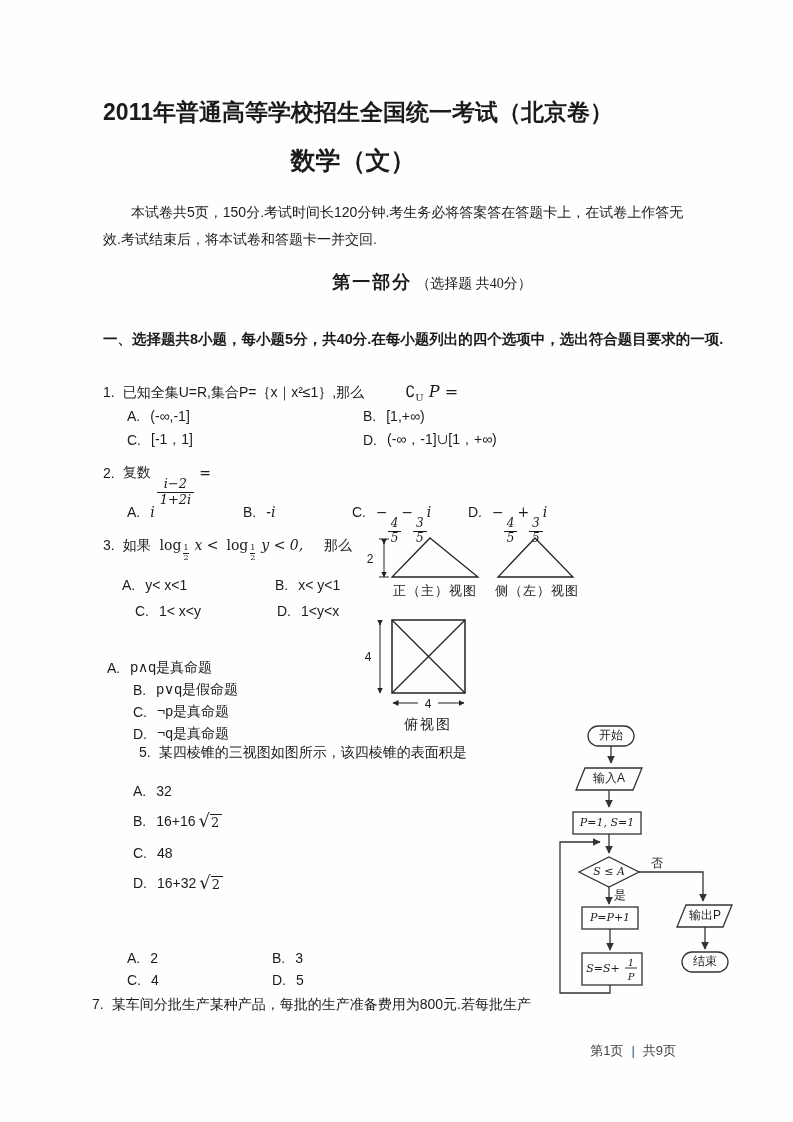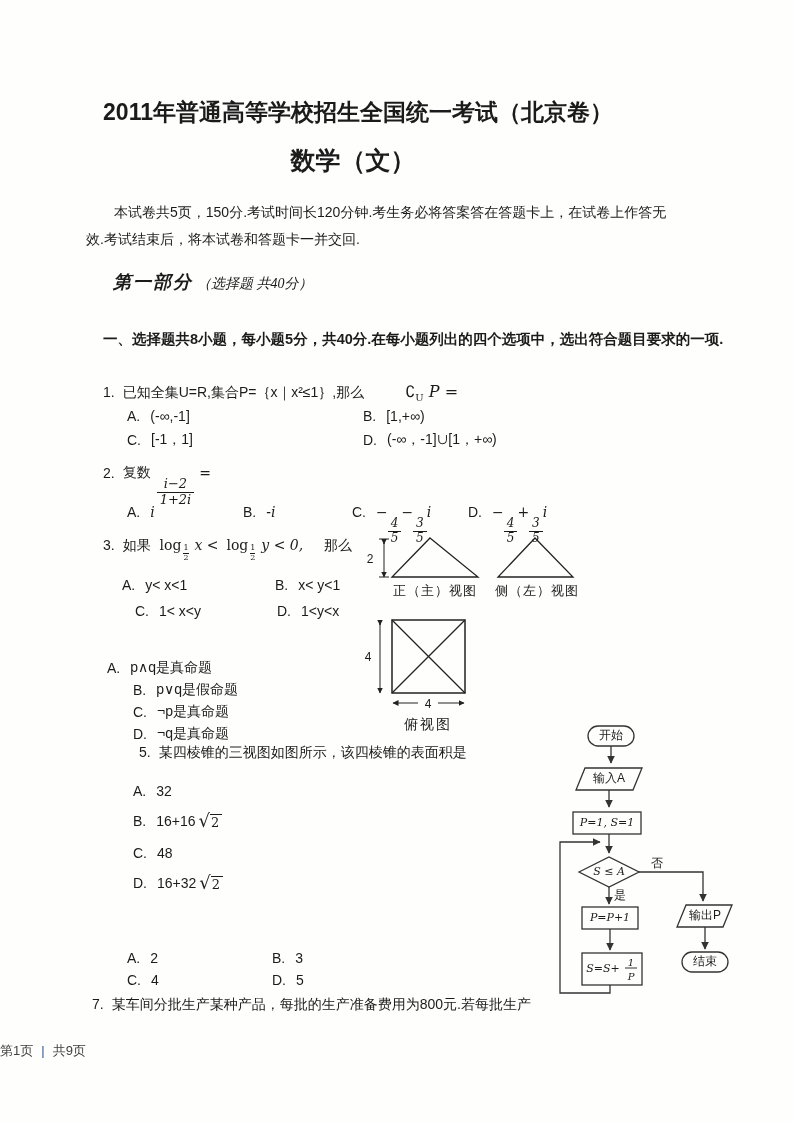--- a/index.html
+++ b/index.html
@@ -1,22 +1,22 @@
 <!DOCTYPE html>
 <html><head>
 <meta charset="utf-8">
 <style>
   html,body{margin:0;padding:0;background:#ffffff;}
   .page{position:relative;width:793px;height:1122px;background:#fefefd;
         font-family:"Liberation Sans",sans-serif;color:#1b1b1b;overflow:hidden;}
   .abs{position:absolute;}
   .title{top:97px;left:20px;width:676px;text-align:center;font-size:23px;font-weight:bold;}
   .subtitle{top:144px;left:15px;width:676px;text-align:center;font-size:25px;font-weight:bold;}
-  .intro{top:199px;left:86px;width:594px;font-size:14px;line-height:27px;text-indent:2em;}
-  .section{top:270px;left:113px;width:600px;font-family:"Liberation Serif",serif;font-style:italic;}
+  .intro{top:199px;left:103px;width:594px;font-size:14px;line-height:27px;text-indent:2em;}
+  .section{top:270px;left:132px;width:600px;text-align:center;font-family:"Liberation Serif",serif;}
   .section .main{font-size:18px;font-weight:bold;letter-spacing:2px;}
   .section .sub{font-size:14px;}
   .instruction{top:327px;left:103px;width:606px;font-size:14.5px;font-weight:bold;
                line-height:25px;padding-left:30px;text-indent:-30px;}
   .q{position:absolute;font-size:14px;white-space:nowrap;}
   .qnum{margin-right:8px;}
   .opt{position:absolute;font-size:14px;white-space:nowrap;display:flex;align-items:center;}
   .opt .lbl{margin-right:10px;}
   .math{font-family:"DejaVu Serif",serif;}
   .ital{font-style:italic;}
@@ -27,21 +27,21 @@
   .logsub{display:inline-block;text-align:center;font-size:8px;line-height:1.1;
           vertical-align:-10px;font-family:"DejaVu Serif",serif;margin:0 2px;}
   .logsub .fden{border-top:0.8px solid #1b1b1b;display:block;}
   .logsub .fnum{display:block;}
   .sqrt{white-space:nowrap;margin-left:3px;}
   .sqrt .sign{font-family:"DejaVu Serif",serif;font-size:18px;}
   .sqrt .rad{font-family:"DejaVu Serif",serif;font-size:13px;border-top:1.2px solid #1b1b1b;padding:0 3px 0 1px;}
   .comp{font-family:"DejaVu Serif",serif;font-size:16px;margin-left:37px;}
   .comp sub{font-size:10px;}
   .flexrow{display:flex;align-items:center;}
-  .footer{top:1042px;left:0;width:676px;text-align:left;font-size:13px;color:#3f3f3f;}
+  .footer{top:1042px;left:0;width:676px;text-align:right;font-size:13px;color:#3f3f3f;}
   .footer .sep{color:#2f5597;margin:0 8px;}
   svg{overflow:visible;}
   svg text{fill:#1b1b1b;}
 </style>
 </head>
 <body>
 
 <div class="page">
 
   <div class="abs title">2011年普通高等学校招生全国统一考试（北京卷）</div>

